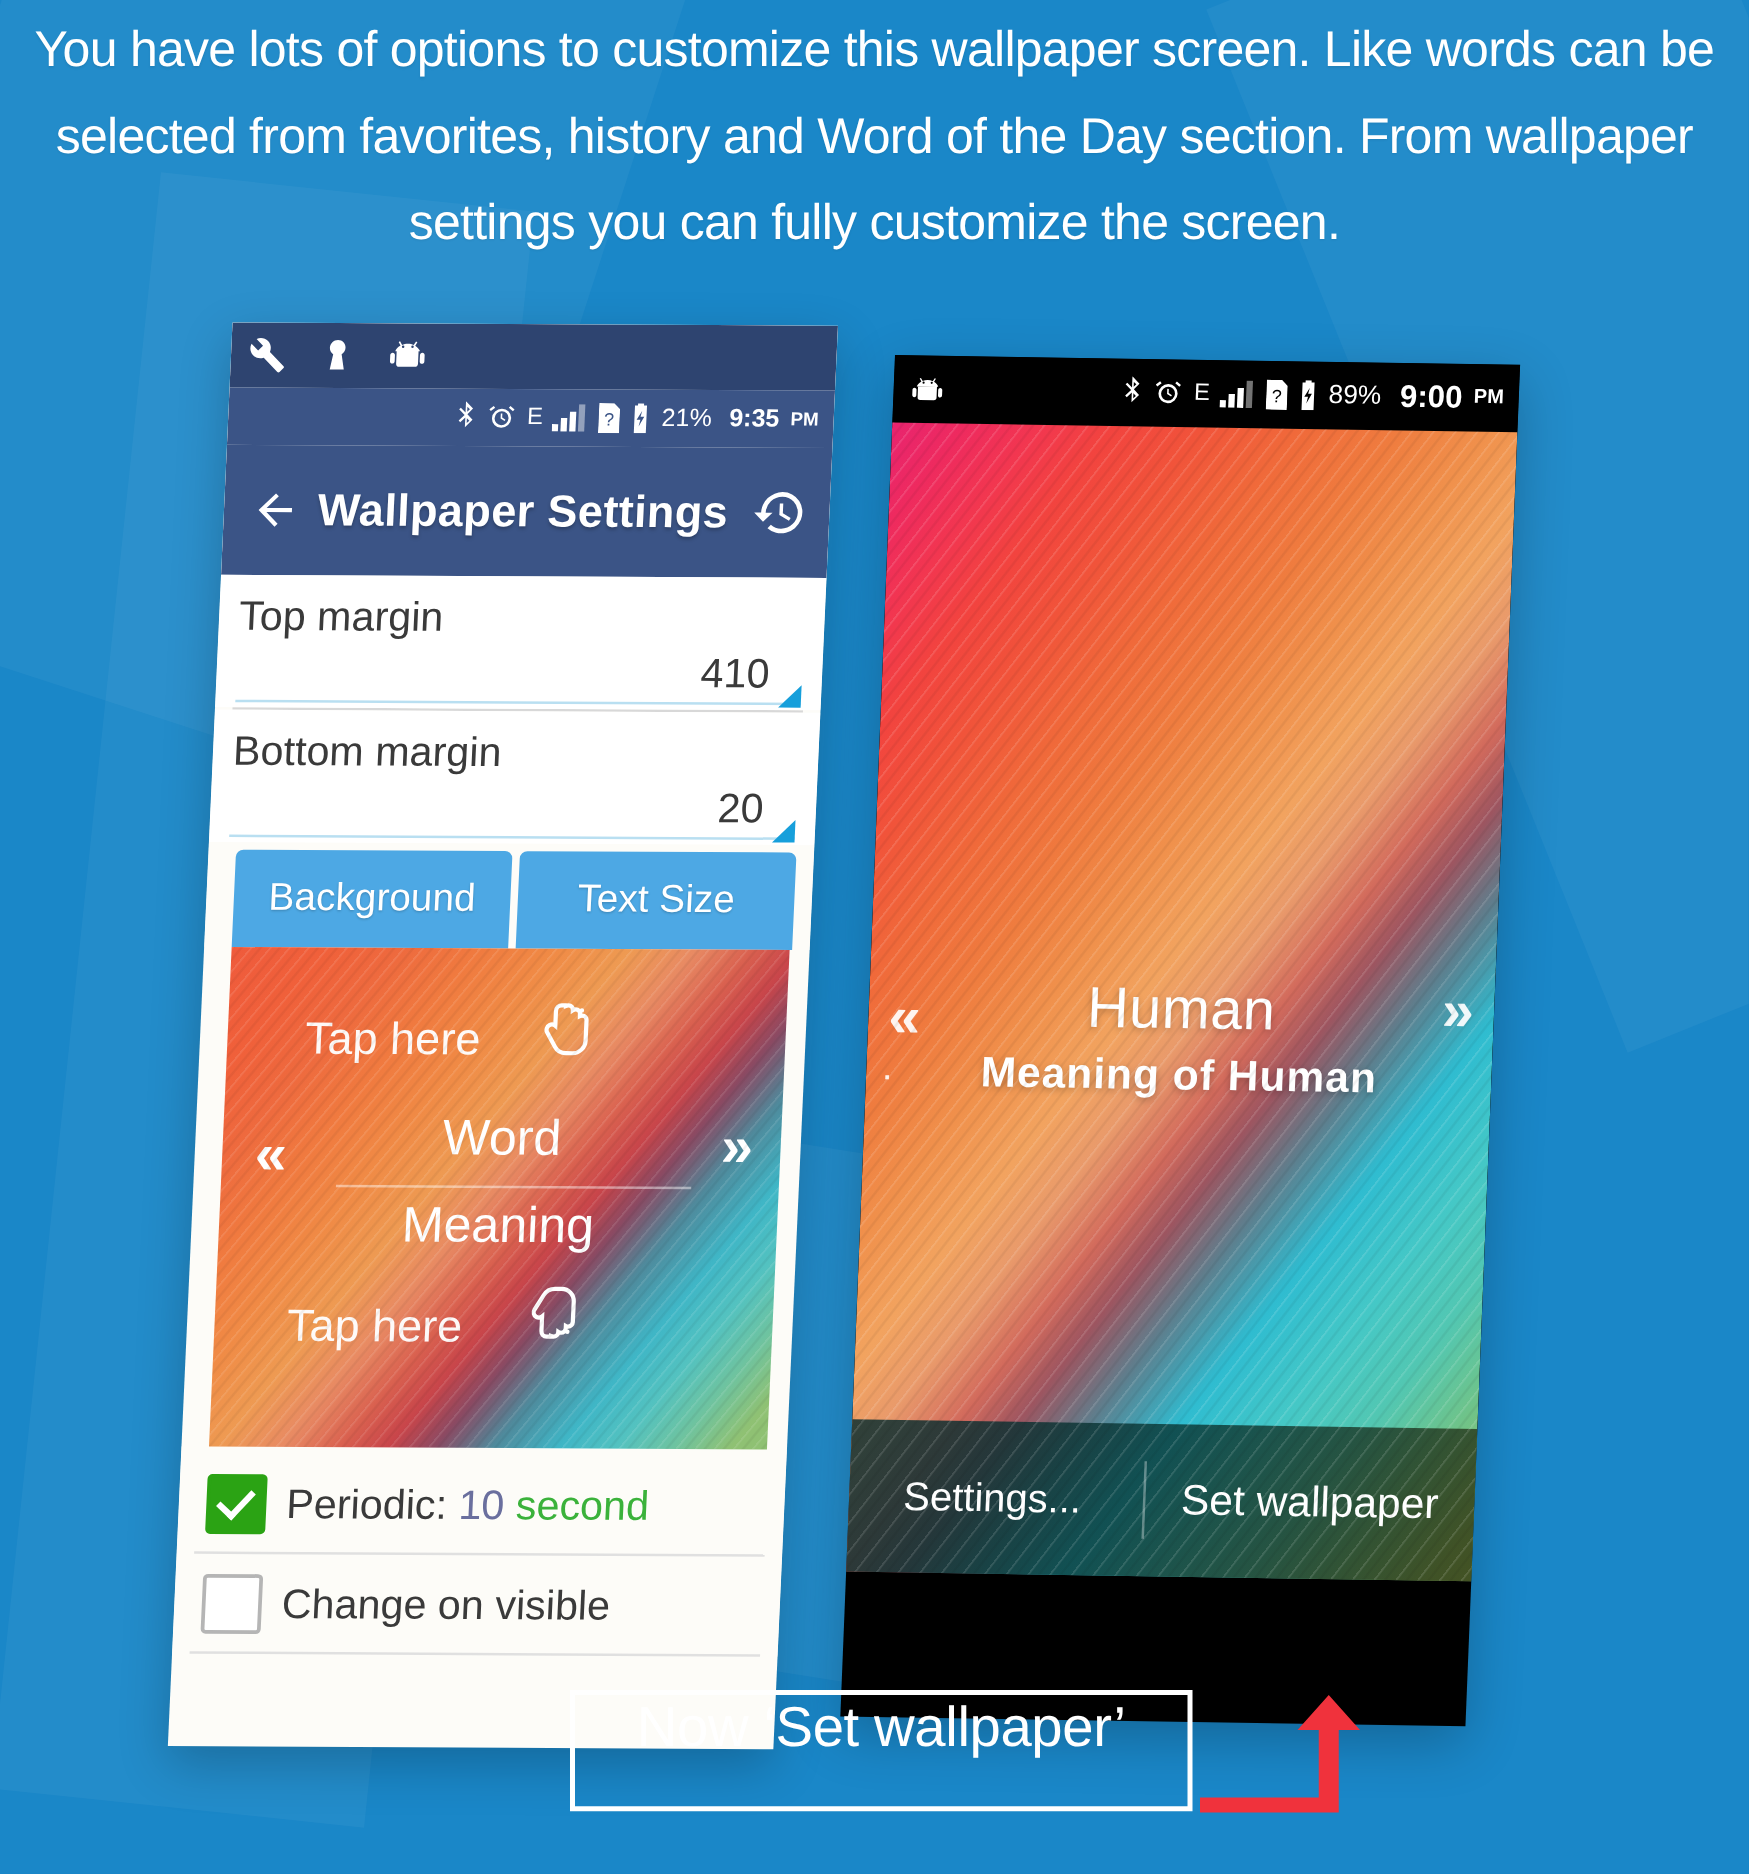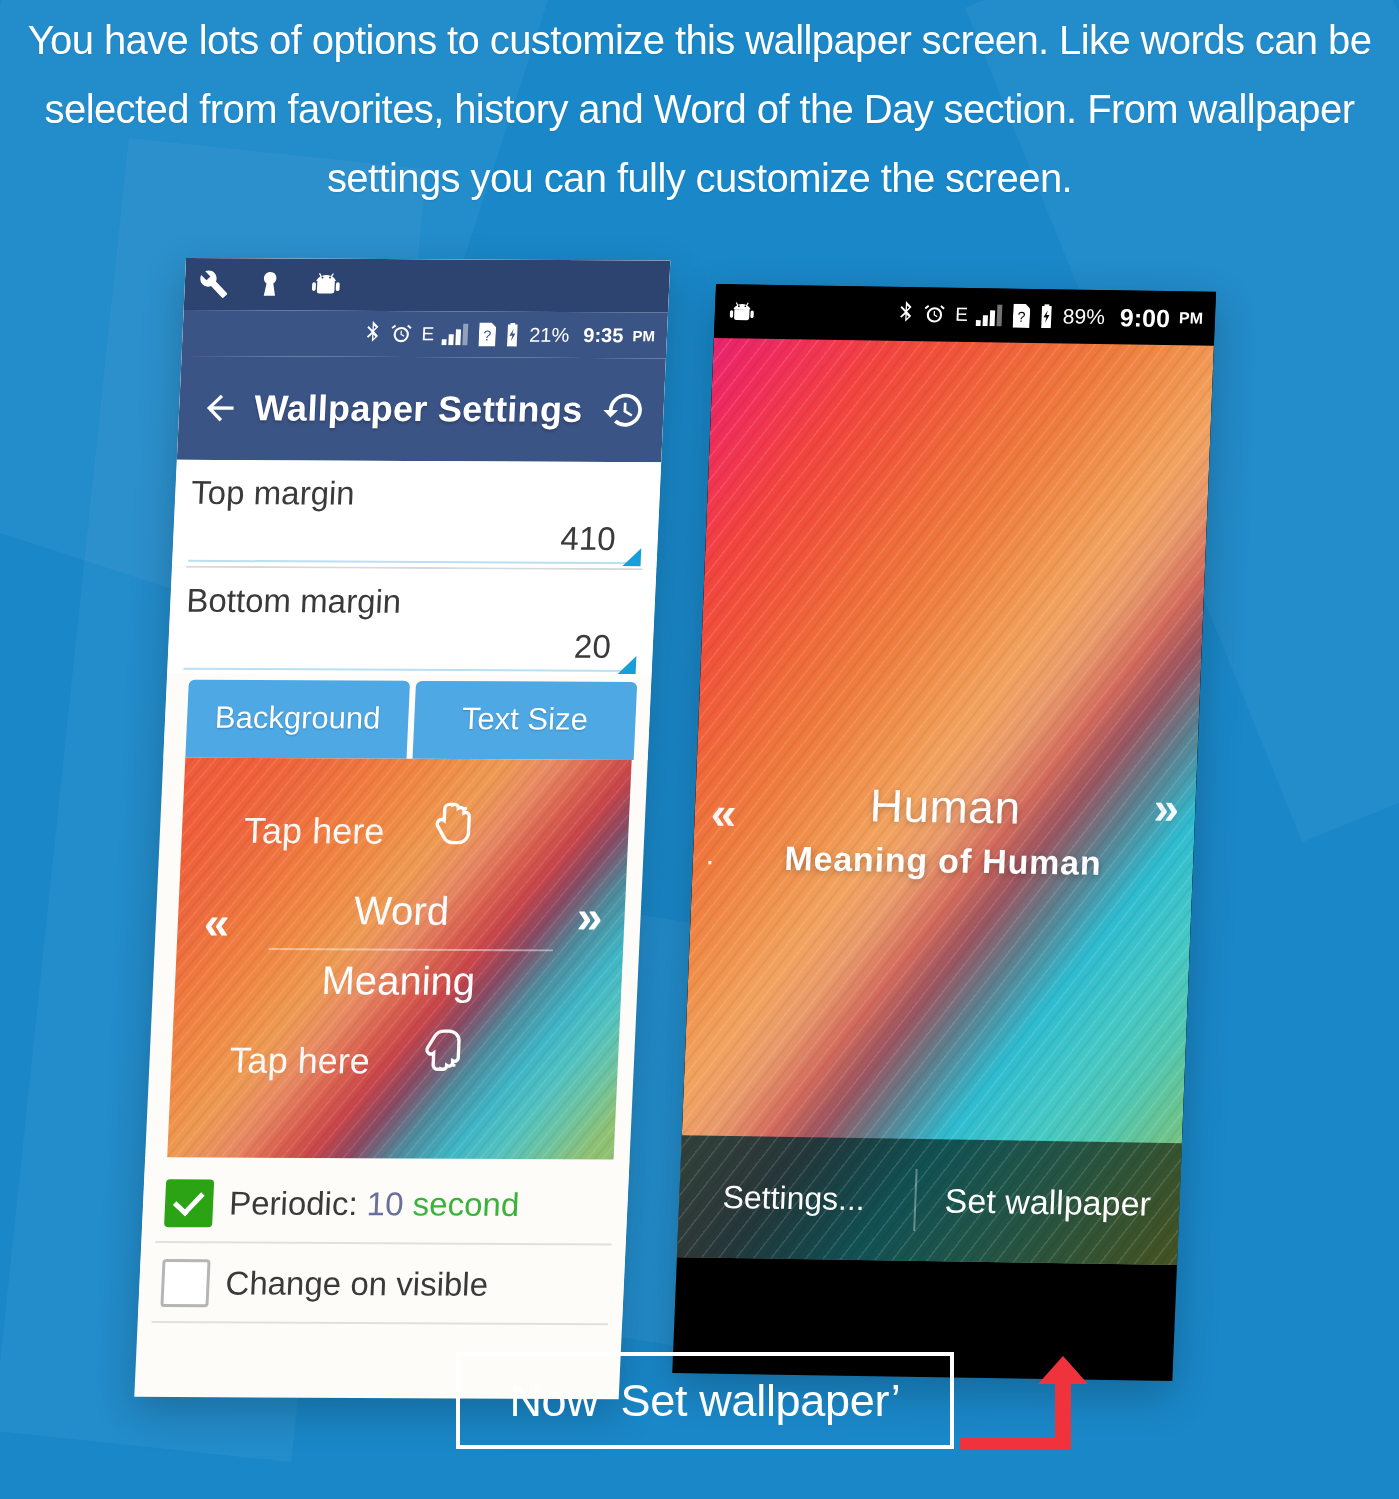--- a/index.html
+++ b/index.html
@@ -183,21 +183,21 @@
     display:flex;align-items:center;color:#fff;
   }
   .r-bottom .b1{flex:1;text-align:center;font-size:32px;padding-right:6px;}
   .r-bottom .sep{width:2px;height:62px;background:rgba(255,255,255,.35);}
   .r-bottom .b2{flex:1.15;text-align:center;font-size:34px;}
 
   
   #caption{
     position:absolute;left:456px;top:1352px;width:498px;height:97px;
     border:4px solid #ffffff;box-sizing:border-box;
-    display:flex;align-items:center;justify-content:center;
+    display:flex;align-items:flex-start;justify-content:center;
   }
   #caption span{color:#ffffff;font-size:45px;letter-spacing:-0.3px;}
   #arrow{position:absolute;left:960px;top:1350px;width:150px;height:120px;}
 </style>
 </head>
 <body>
 
 <div class="bg-poly">
   <i class="p1"></i>
     <i class="p2"></i>

